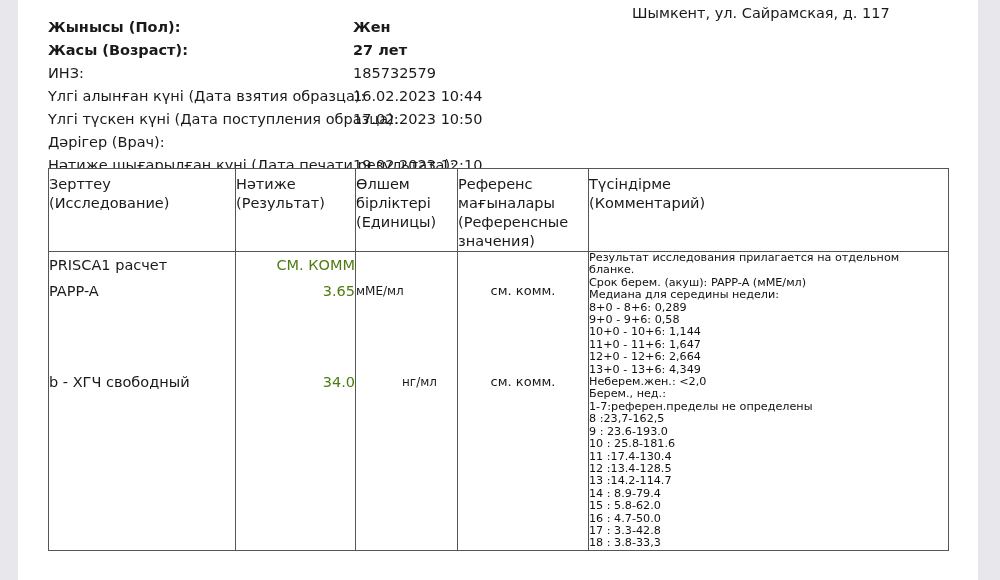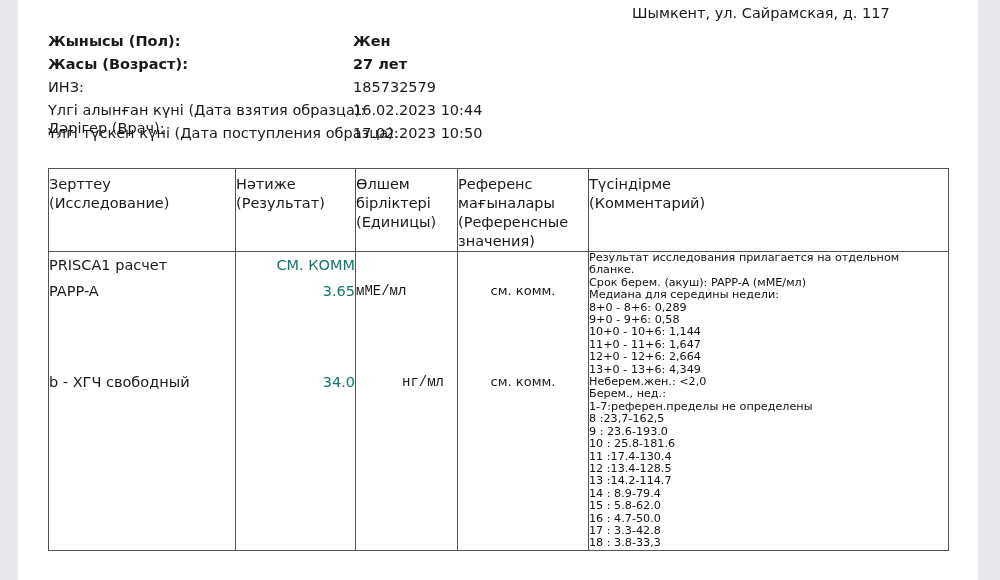--- a/index.html
+++ b/index.html
@@ -23,40 +23,39 @@
     width: 960px;
     height: 580px;
     background: #ffffff;
     box-shadow: 0 0 0 0 transparent;
   }
 
   
   #meta-block {
     position: absolute;
     left: 30px;
-    top: 2px;
+    top: 16px;
     width: 915px;
   }
   .meta-row {
     display: flex;
     align-items: baseline;
     height: 23px;
     line-height: 23px;
     white-space: nowrap;
   }
   .meta-label {
     width: 305px;
     flex: 0 0 305px;
     font-size: 14.5px;
     color: #1a1a1a;
   }
   .meta-value {
     font-size: 14.5px;
     color: #1a1a1a;
-    margin-top: 28px;
   }
   .meta-row.bold .meta-label,
   .meta-row.bold .meta-value {
     font-weight: bold;
   }
 
   #clinic-address {
     position: absolute;
     left: 614px;
     top: 2px;
@@ -106,33 +105,32 @@
   
   .cell-test {
     font-size: 14.5px;
     color: #1a1a1a;
     padding: 6px 0 0 6px;
     line-height: 32px;
     white-space: nowrap;
   }
   .cell-result {
     font-size: 14.5px;
-    color: #0f766e;
+    color: #4d7c0f;
     text-align: right;
     padding: 6px 10px 0 0;
     line-height: 32px;
     white-space: nowrap;
   }
   .cell-units {
-    font-size: 14px;
+    font-size: 12px;
     color: #1a1a1a;
     padding: 6px 0 0 6px;
     line-height: 32px;
     white-space: nowrap;
-    font-family: Liberation Mono, monospace;
   }
   .cell-ref {
     font-size: 13px;
     color: #1a1a1a;
     text-align: center;
     padding: 6px 0 0 0;
     line-height: 32px;
     white-space: nowrap;
   }
   .cell-comment {

